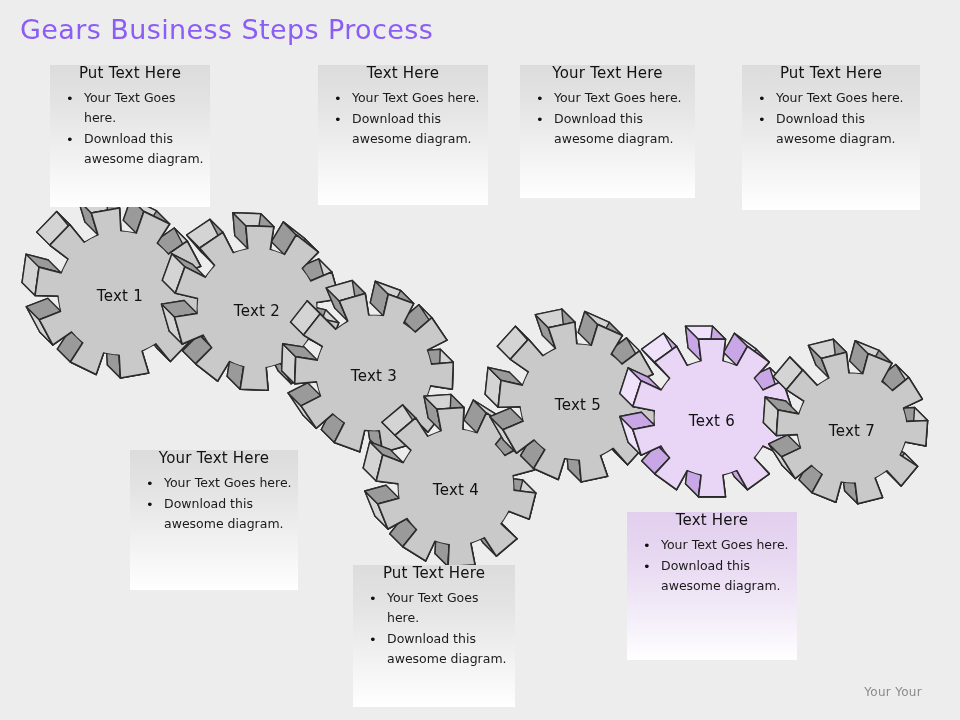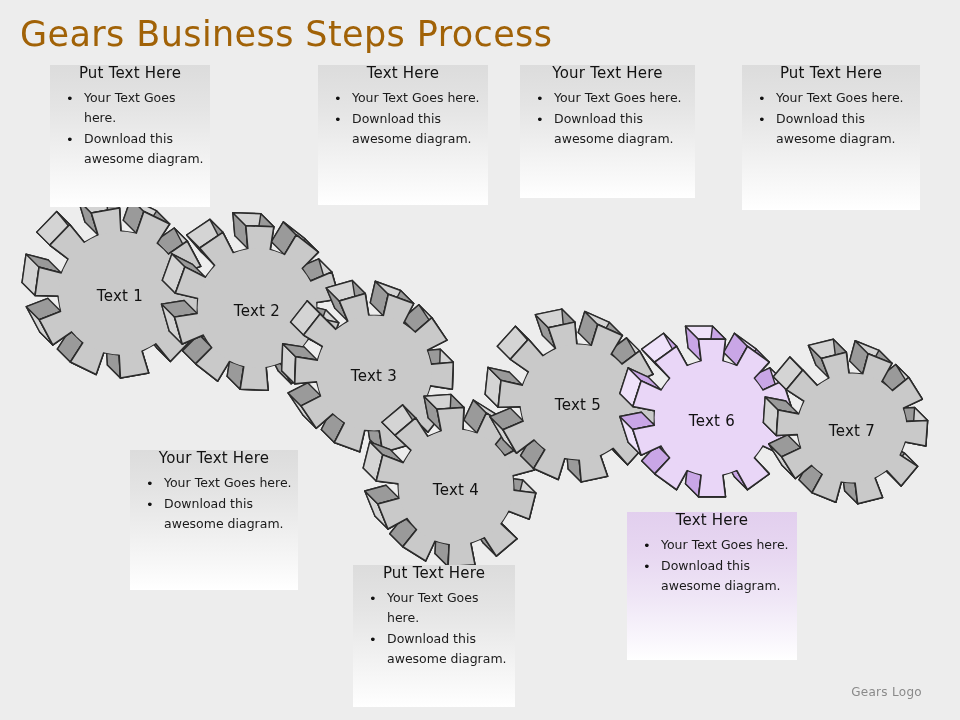--- a/index.html
+++ b/index.html
@@ -13,24 +13,24 @@
     height: 720px;
     background: #ededed;
     overflow: hidden;
     font-family: "DejaVu Sans", sans-serif;
   }
   
   #slide-title {
     position: absolute;
     left: 20px;
     top: 14px;
-    font-size: 35px;
+    font-size: 27px;
     font-weight: 400;
     letter-spacing: 0.4px;
-    color: #a16207;
+    color: #8b5cf6;
     font-family: "DejaVu Sans", sans-serif;
     white-space: nowrap;
   }
   
   .callout {
     position: absolute;
     box-sizing: border-box;
     padding: 0;
     z-index: 30;
   }
@@ -533,15 +533,15 @@
       </div>
       <div class="callout purple" style="left: 627px; top: 512px; width: 170px; height: 148px;">
         <div class="c-title">Text Here</div>
         <ul>
           <li><span class="bullet">•</span><span>Your Text Goes here.</span></li>
           <li><span class="bullet">•</span><span>Download this awesome diagram.</span></li>
         </ul>
       </div>
     </div>
 
-  <div id="logo">Gears Logo</div>
+  <div id="logo">Your Your</div>
 
 </div>
 
 </body></html>

